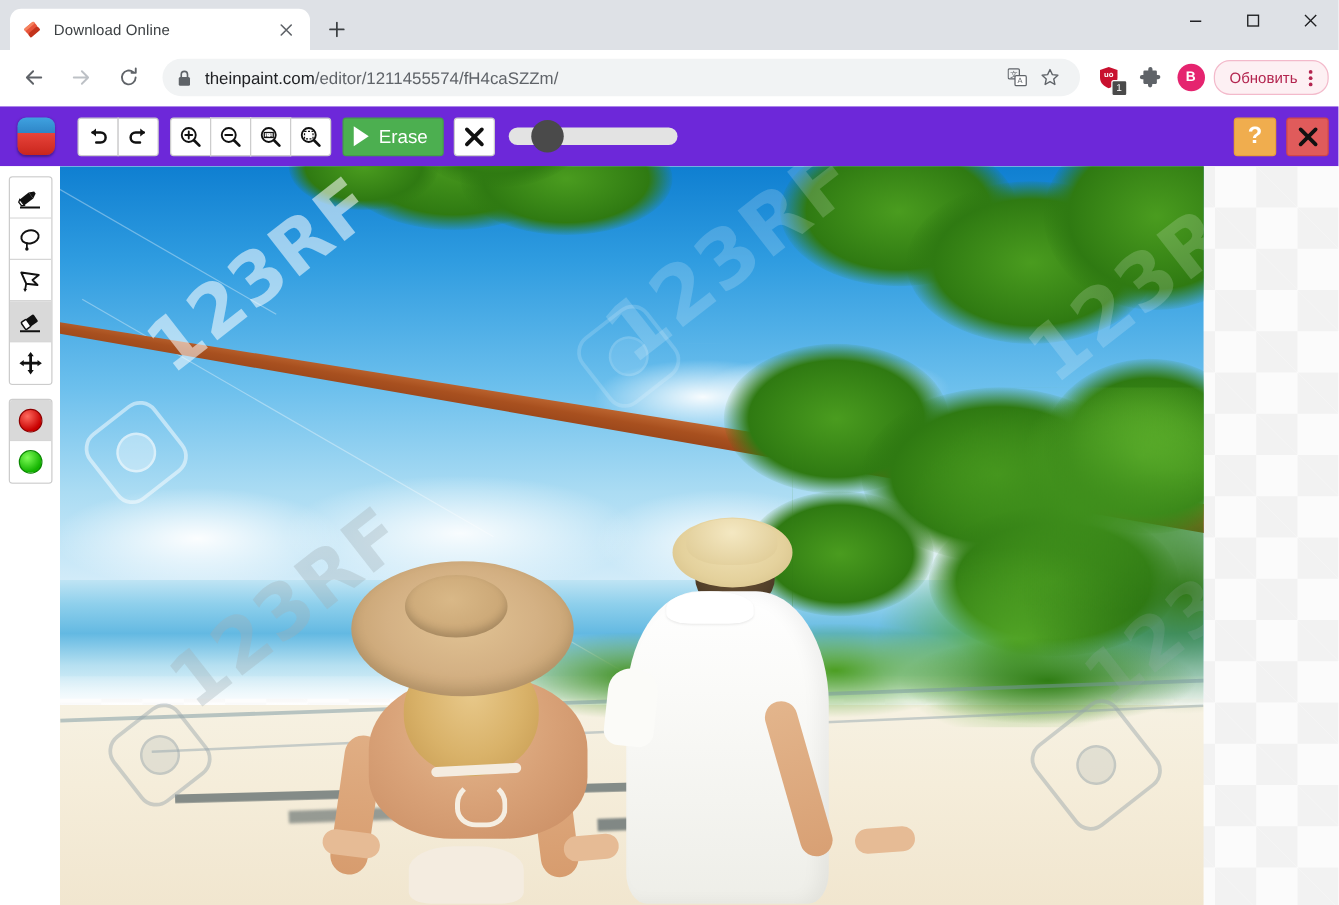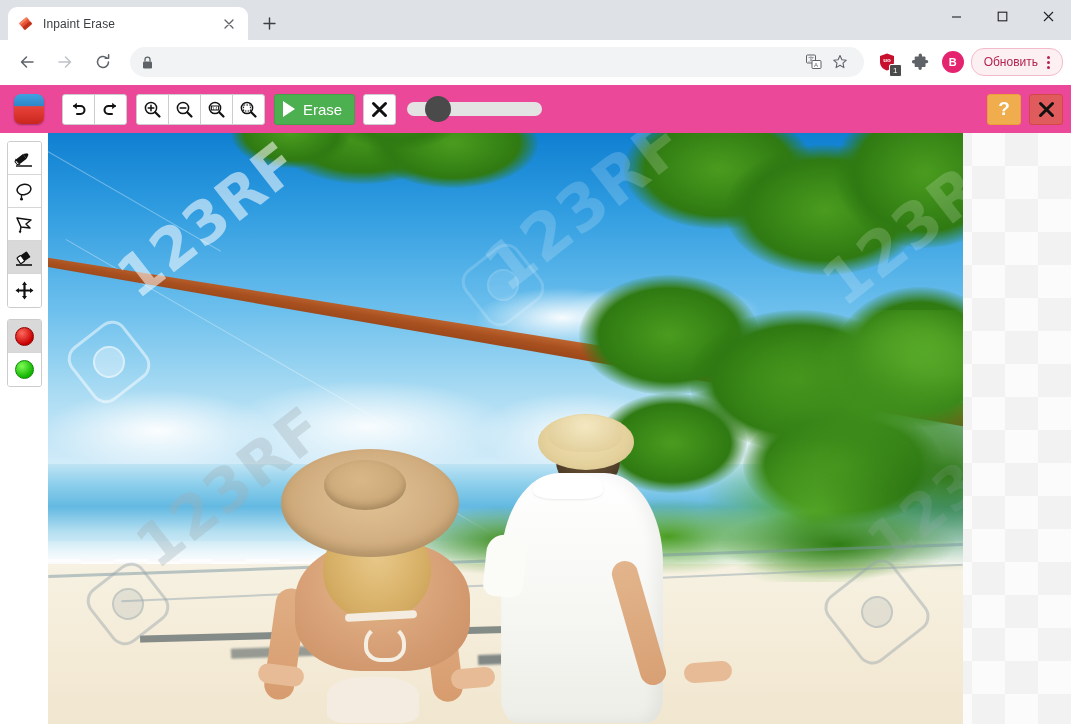--- a/index.html
+++ b/index.html
@@ -186,21 +186,21 @@
 
   
   .appwrap {
     flex: 1 1 auto;
     position: relative;
     background: #ffffff;
     overflow: hidden;
   }
   .apptoolbar {
     height: 48px;
-    background: #ec4899;
+    background: #6d28d9;
     display: flex;
     align-items: center;
     padding: 0 8px 0 6px;
     box-sizing: border-box;
     position: relative;
   }
   .logo {
     width: 30px; height: 30px;
     border-radius: 7px;
     margin: 0 18px 0 8px;
@@ -638,21 +638,21 @@
       <div class="tab">
         <span class="tab-favicon">
           <svg width="16" height="16" viewBox="0 0 16 16">
             <g transform="rotate(-40 8 8)">
               <rect x="3" y="3" width="10" height="5.5" rx="1.2" fill="#e8533a"></rect>
               <rect x="3" y="8" width="10" height="4" rx="1" fill="#c3331c"></rect>
               <rect x="3" y="3" width="10" height="2.2" rx="1" fill="#f5835f"></rect>
             </g>
           </svg>
         </span>
-        <span class="tab-title">Inpaint Erase</span>
+        <span class="tab-title">Download Online</span>
         <span class="tab-close">
           <svg width="10" height="10" viewBox="0 0 10 10">
               <path d="M1 1 L9 9 M9 1 L1 9" stroke="#5f6368" stroke-width="1.3" fill="none" stroke-linecap="round"></path>
             </svg>
         </span>
       </div>
       <div class="newtab">
         <svg width="13" height="13" viewBox="0 0 13 13">
             <path d="M6.5 1 V12 M1 6.5 H12" stroke="#3c4043" stroke-width="1.4" stroke-linecap="round"></path>
           </svg>
@@ -695,20 +695,21 @@
       </svg>
     </div>
 
     <div class="omnibox">
       <span class="lock">
         <svg width="11" height="13" viewBox="0 0 11 13">
           <rect x="1" y="5.5" width="9" height="7" rx="1.2" fill="#5f6368"></rect>
           <path d="M3 5.5 V3.6 A2.5 2.5 0 0 1 8 3.6 V5.5" stroke="#5f6368" stroke-width="1.3" fill="none"></path>
         </svg>
       </span>
+      <span class="url"><span class="host">theinpaint.com</span><span>/editor/1211455574/fH4caSZZm/</span></span>
       <span class="omni-right">
         <span class="omni-icon">
           <svg width="16" height="16" viewBox="0 0 16 16">
             <rect x="0.5" y="1" width="9" height="8" rx="1" fill="none" stroke="#5f6368" stroke-width="1"></rect>
             <text x="2.3" y="7.3" font-size="6" fill="#5f6368" font-family="sans-serif">文</text>
             <rect x="6" y="6.5" width="9" height="8" rx="1" fill="#ffffff" stroke="#5f6368" stroke-width="1"></rect>
             <text x="8" y="12.8" font-size="6" fill="#5f6368" font-family="sans-serif">A</text>
           </svg>
         </span>
         <span class="omni-icon">

